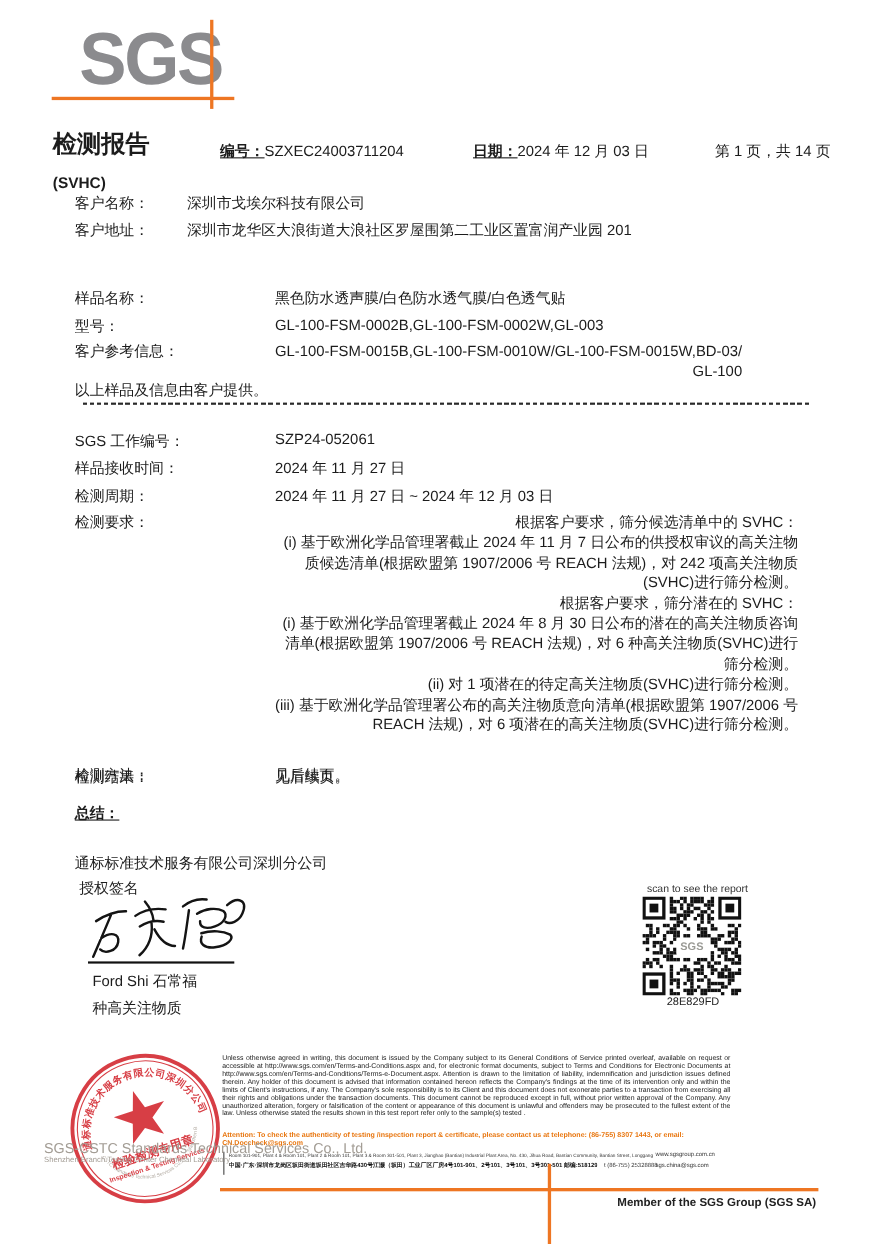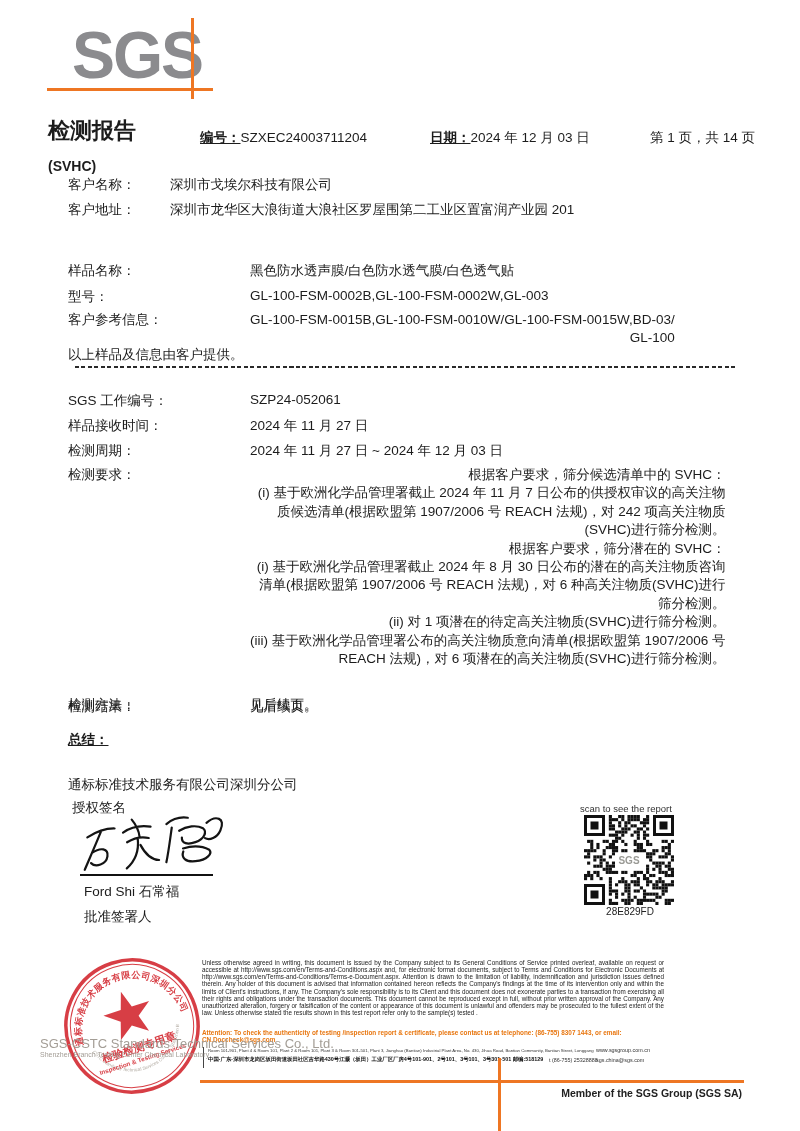--- a/index.html
+++ b/index.html
@@ -22,21 +22,21 @@
   .row-b .val{left:182px;}
   .multiline .val{line-height:18.4px;}
   .note{position:absolute;left:68px;font-size:13.5px;}
   .dashline{position:absolute;left:75px;top:366px;width:662px;height:2px;
             background:repeating-linear-gradient(90deg,#2a2a2a 0 4px,transparent 4px 6.5px);}
   .bold{font-weight:bold;text-decoration:underline;}
   
   .sig-line{position:absolute;left:80px;top:874px;width:133px;height:2px;background:#111;}
   .sig-svg{position:absolute;left:78px;top:808px;}
   
-  .qr-caption{position:absolute;left:580px;top:803px;width:100px;text-align:left;font-size:9.5px;color:#333;}
+  .qr-caption{position:absolute;left:580px;top:803px;width:100px;text-align:right;font-size:9.5px;color:#333;}
   .qr-box{position:absolute;left:584px;top:815px;width:90px;height:90px;}
   .qr-code-text{position:absolute;left:582px;top:906px;width:96px;text-align:center;font-size:10px;color:#222;}
   
   .stamp{position:absolute;left:62px;top:956px;}
   .gray-co{position:absolute;left:40px;color:#a39d95;white-space:nowrap;z-index:1;}
   .disclaimer{position:absolute;left:202px;top:959px;width:462px;font-size:6.3px;line-height:7.15px;
               color:#222;text-align:justify;}
   .attention{position:absolute;left:202px;top:1029px;width:462px;font-size:6.4px;line-height:7.2px;
              font-weight:bold;color:#e8760f;}
   .addr-divider{position:absolute;left:203px;top:1047px;height:21px;border-left:1.5px solid #444;}
@@ -139,21 +139,21 @@
 
   <svg class="sig-svg" width="160" height="64" viewBox="0 0 160 64">
     <g transform="rotate(-6 80 32)" stroke="#141414" stroke-width="2.2" fill="none" stroke-linecap="round" stroke-linejoin="round">
       <path d="M10,22 C20,17 30,15 38,16 M24,18 C17,31 9,45 4,54 M13,38 C22,33 30,35 28,43 C26,51 15,53 11,48"></path>
       <path d="M56,9 C60,15 62,21 62,27 M46,21 C55,16 66,16 74,18 M49,31 C57,27 65,27 71,29 M60,29 C60,39 57,49 46,57 M62,35 C66,45 72,51 79,52"></path>
       <path d="M90,17 C96,13 104,11 112,13 M95,21 C92,33 89,46 86,55 M102,25 C110,21 120,21 126,25 C130,29 126,36 117,38 C109,40 103,38 104,32 M104,43 C114,41 124,43 130,47 C133,51 127,57 115,57 C105,57 101,52 104,46 M130,20 C140,13 150,17 143,29 C139,36 131,38 127,35"></path>
     </g>
   </svg>
   <div class="sig-line"></div>
   <div class="note" style="top:883px;left:84px">Ford Shi 石常福</div>
-  <div class="note" style="top:908px;left:84px">批准签署人</div>
+  <div class="note" style="top:908px;left:84px">种高关注物质</div>
 
   <div class="qr-caption">scan to see the report</div>
   <div class="qr-box">
     <svg width="90" height="90" viewBox="0 0 90 90">
       <rect x="0" y="0" width="90" height="90" fill="#fff"></rect>
       <g class="modules" fill="#111">
           <rect x="24.83" y="0.00" width="3.10" height="3.10"></rect>
           <rect x="34.14" y="0.00" width="3.10" height="3.10"></rect>
           <rect x="37.24" y="0.00" width="3.10" height="3.10"></rect>
           <rect x="43.45" y="0.00" width="3.10" height="3.10"></rect>

